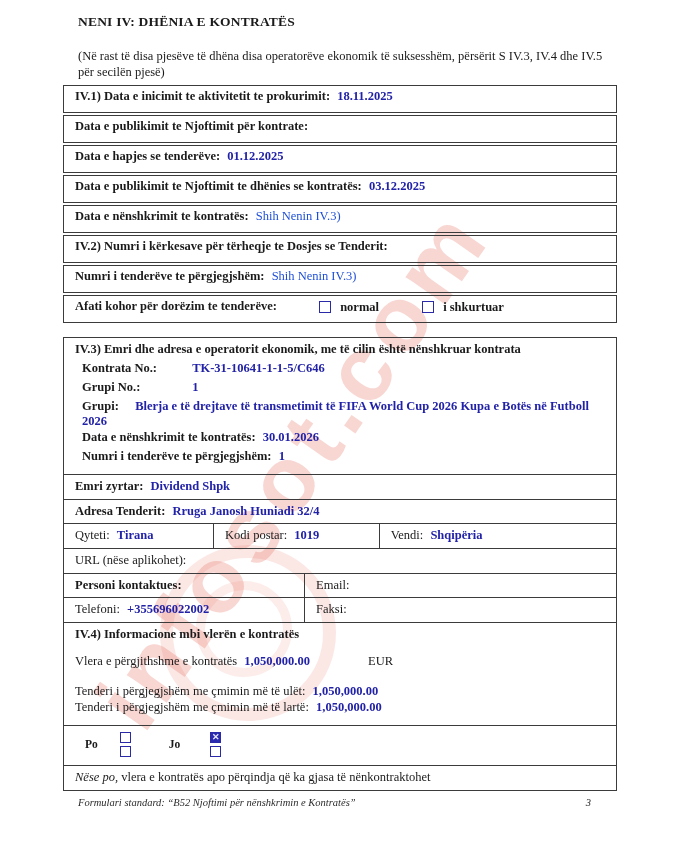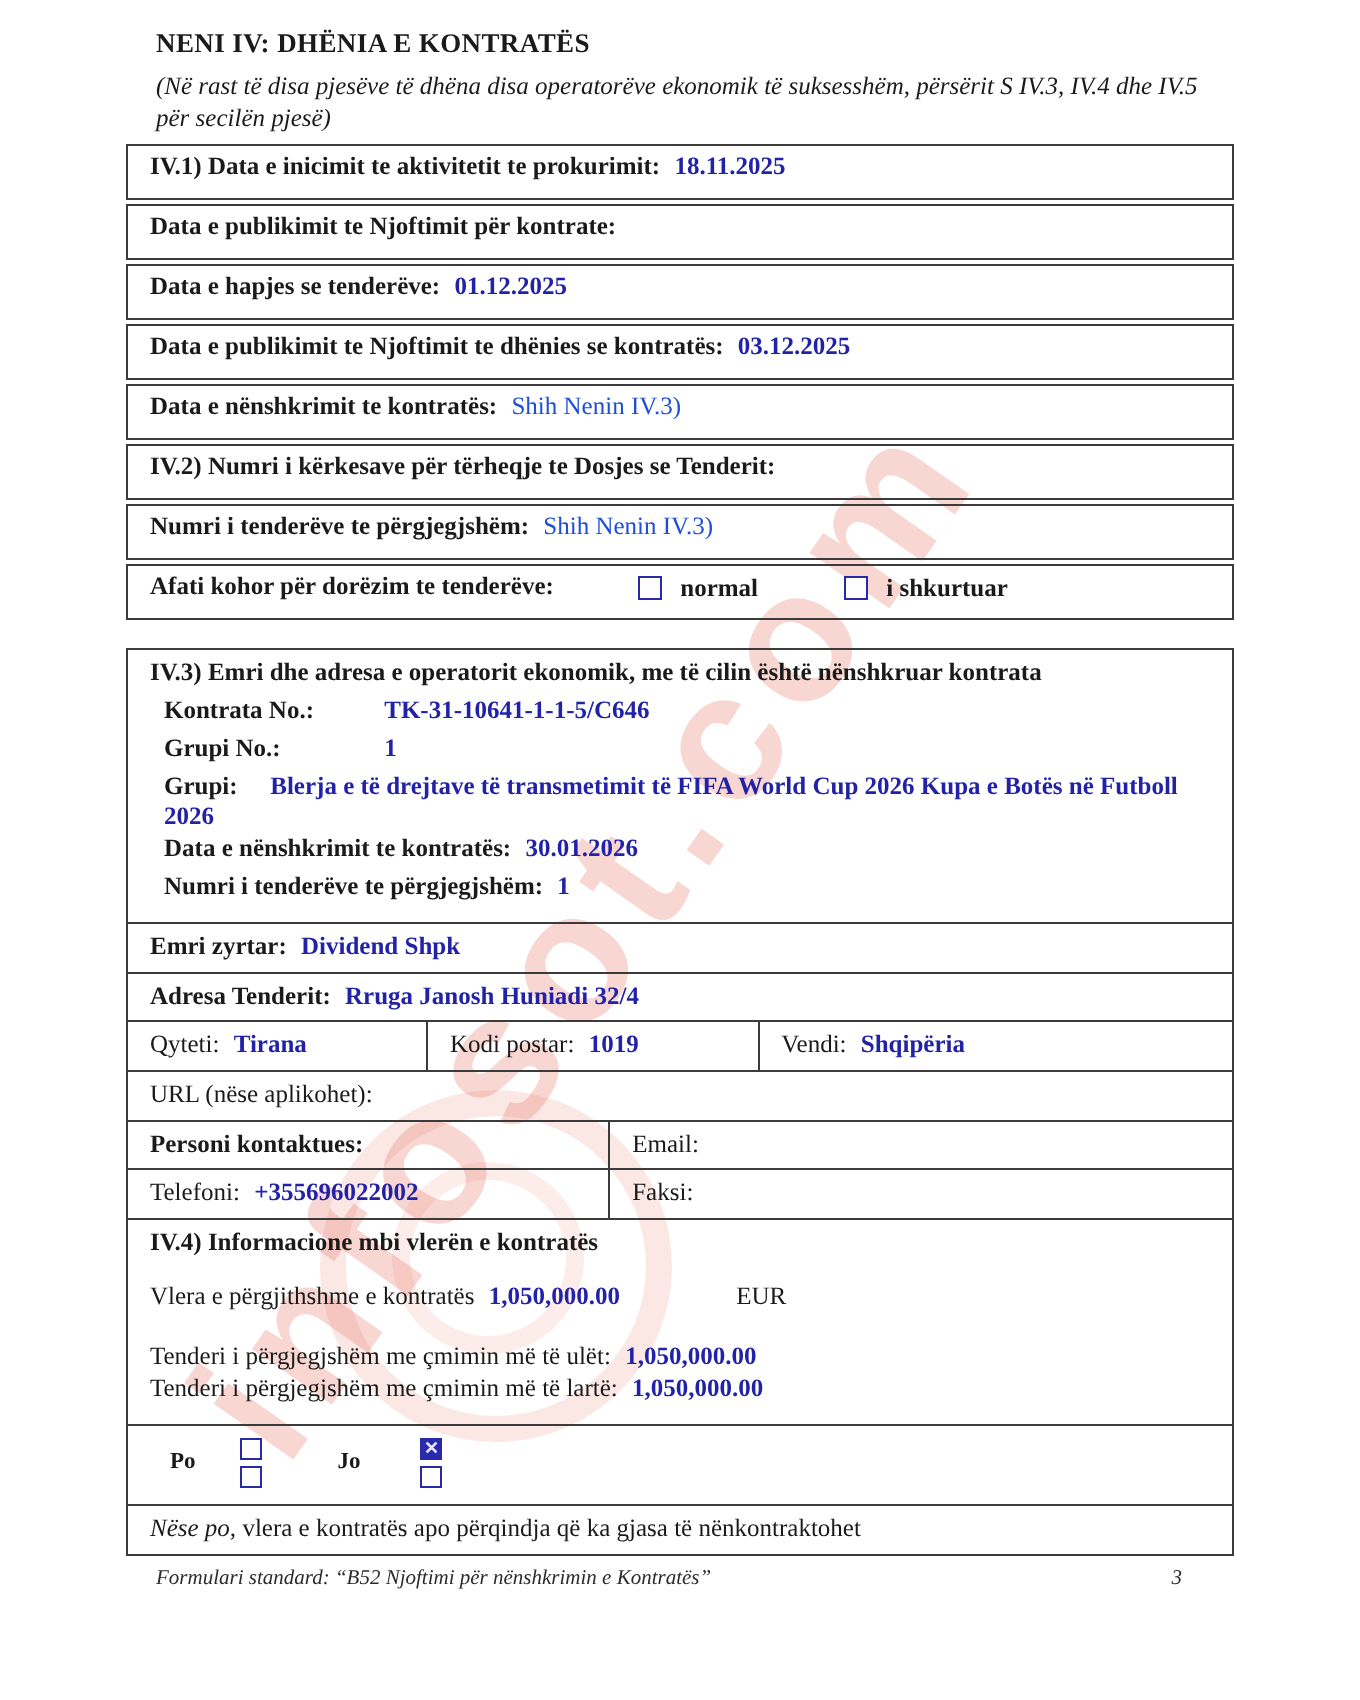--- a/index.html
+++ b/index.html
@@ -24,21 +24,21 @@
     border:13px solid rgba(236,148,138,0.22);border-radius:50%;
   }
   .wm-ring2{
     position:absolute;left:196px;top:581px;width:78px;height:78px;
     border:9px solid rgba(236,148,138,0.18);border-radius:50%;
   }
   
   .content{position:relative;z-index:1;padding:14px 63px 0 63px;}
   .title-block{margin-left:15px;}
   .doc-title{font-weight:bold;font-size:13.5px;letter-spacing:.2px;}
-  .doc-subtitle{font-style:italic;font-size:12.5px;margin-top:5px;width:540px;}
+  .doc-subtitle{font-size:12.5px;margin-top:18px;width:540px;}
   b,.bold{font-weight:bold;}
   .blue{color:#2222a8;font-weight:bold;}
   .plain{font-weight:normal;color:#1d4ed8;}
   
   .table1{margin-top:5px;font-family:Liberation Serif, serif;}
   .t1row{
     box-sizing:border-box;border:1px solid #3b3b3b;
     min-height:28px;padding:3px 11px;margin-bottom:2px;
     position:relative;background:transparent;
   }

